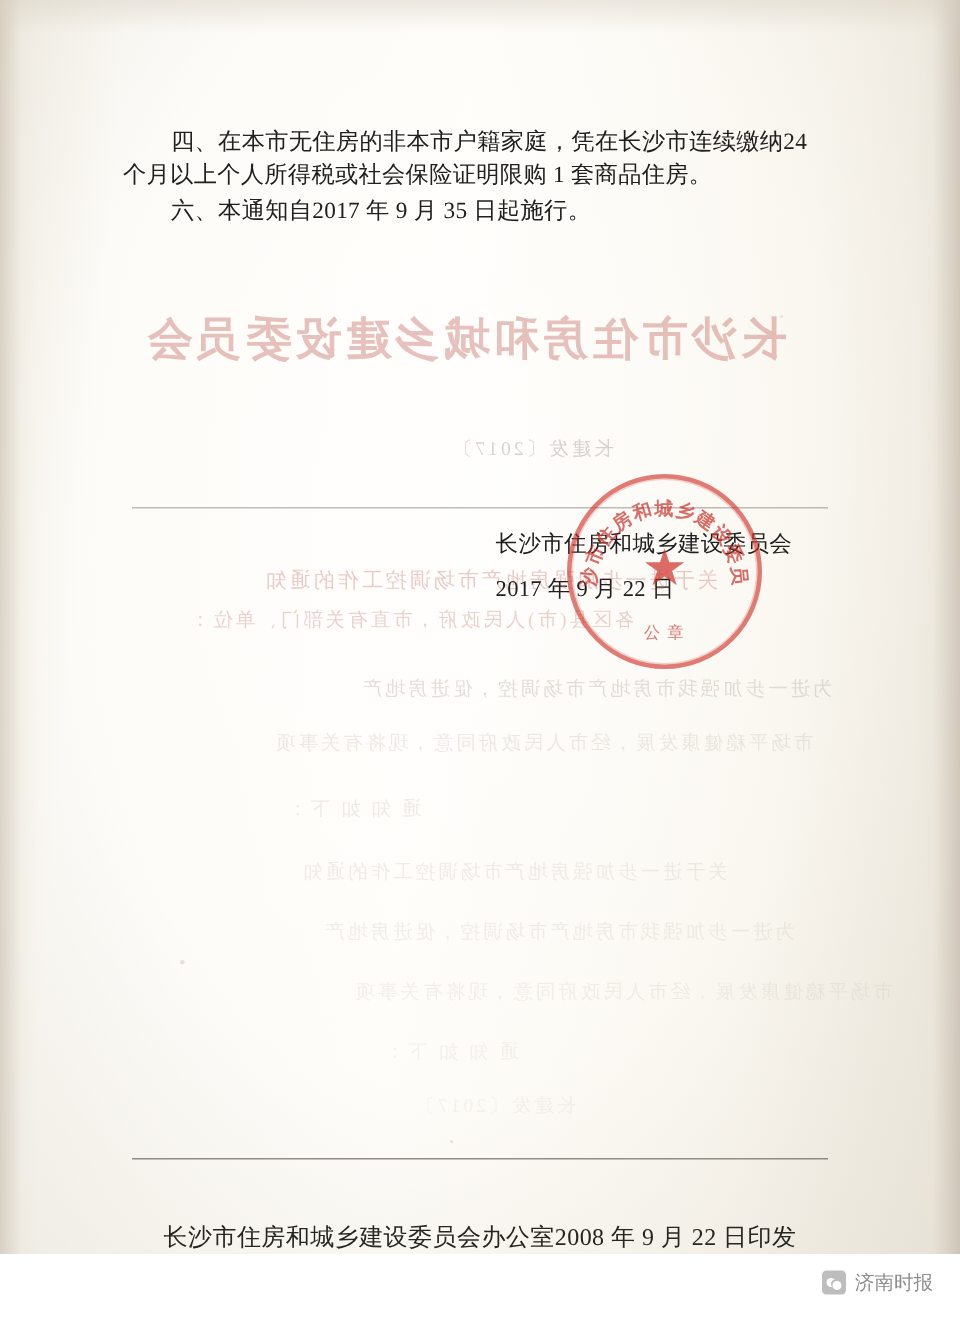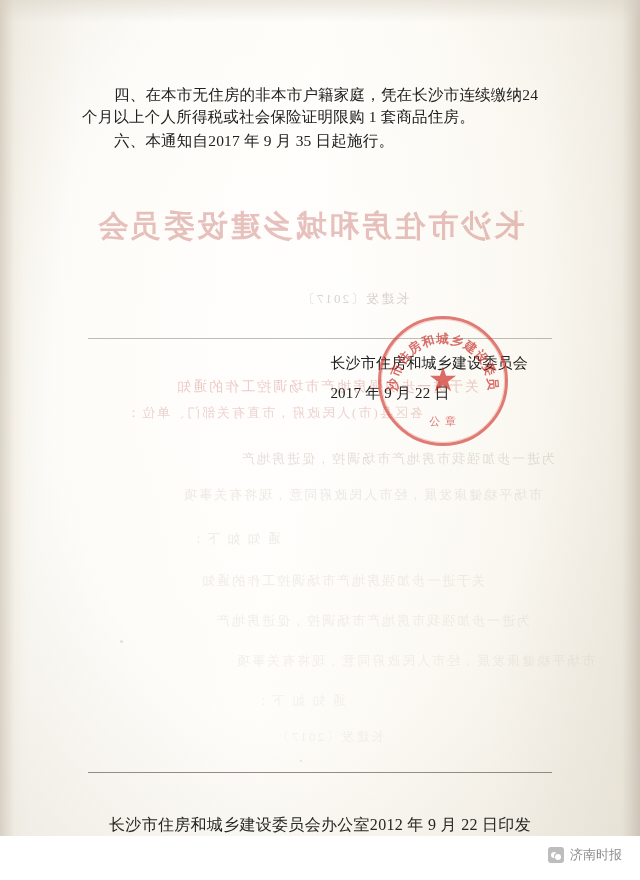--- a/index.html
+++ b/index.html
@@ -287,21 +287,21 @@
         <textPath href="#sealArc" startOffset="50%" text-anchor="middle">长沙市住房和城乡建设委员会</textPath>
       </text>
     </svg>
     <div class="seal-star">★</div>
     <div class="seal-bottom-text">公 章</div>
   </div>
 
   <div class="footer-rule"></div>
   <div class="footer">
     <span>长沙市住房和城乡建设委员会办公室</span>
-    <span>2012 年 9 月 22 日印发</span>
+    <span>2008 年 9 月 22 日印发</span>
   </div>
 
   <div class="paper-edge-left"></div>
   <div class="paper-edge-right"></div>
   <div class="paper-edge-top"></div>
   <div class="speck" style="left:120px; top:640px; width:3px; height:3px;"></div>
   <div class="speck" style="left:520px; top:210px; width:2px; height:2px;"></div>
   <div class="speck" style="left:300px; top:760px; width:2px; height:2px;"></div>
 </div>
 

